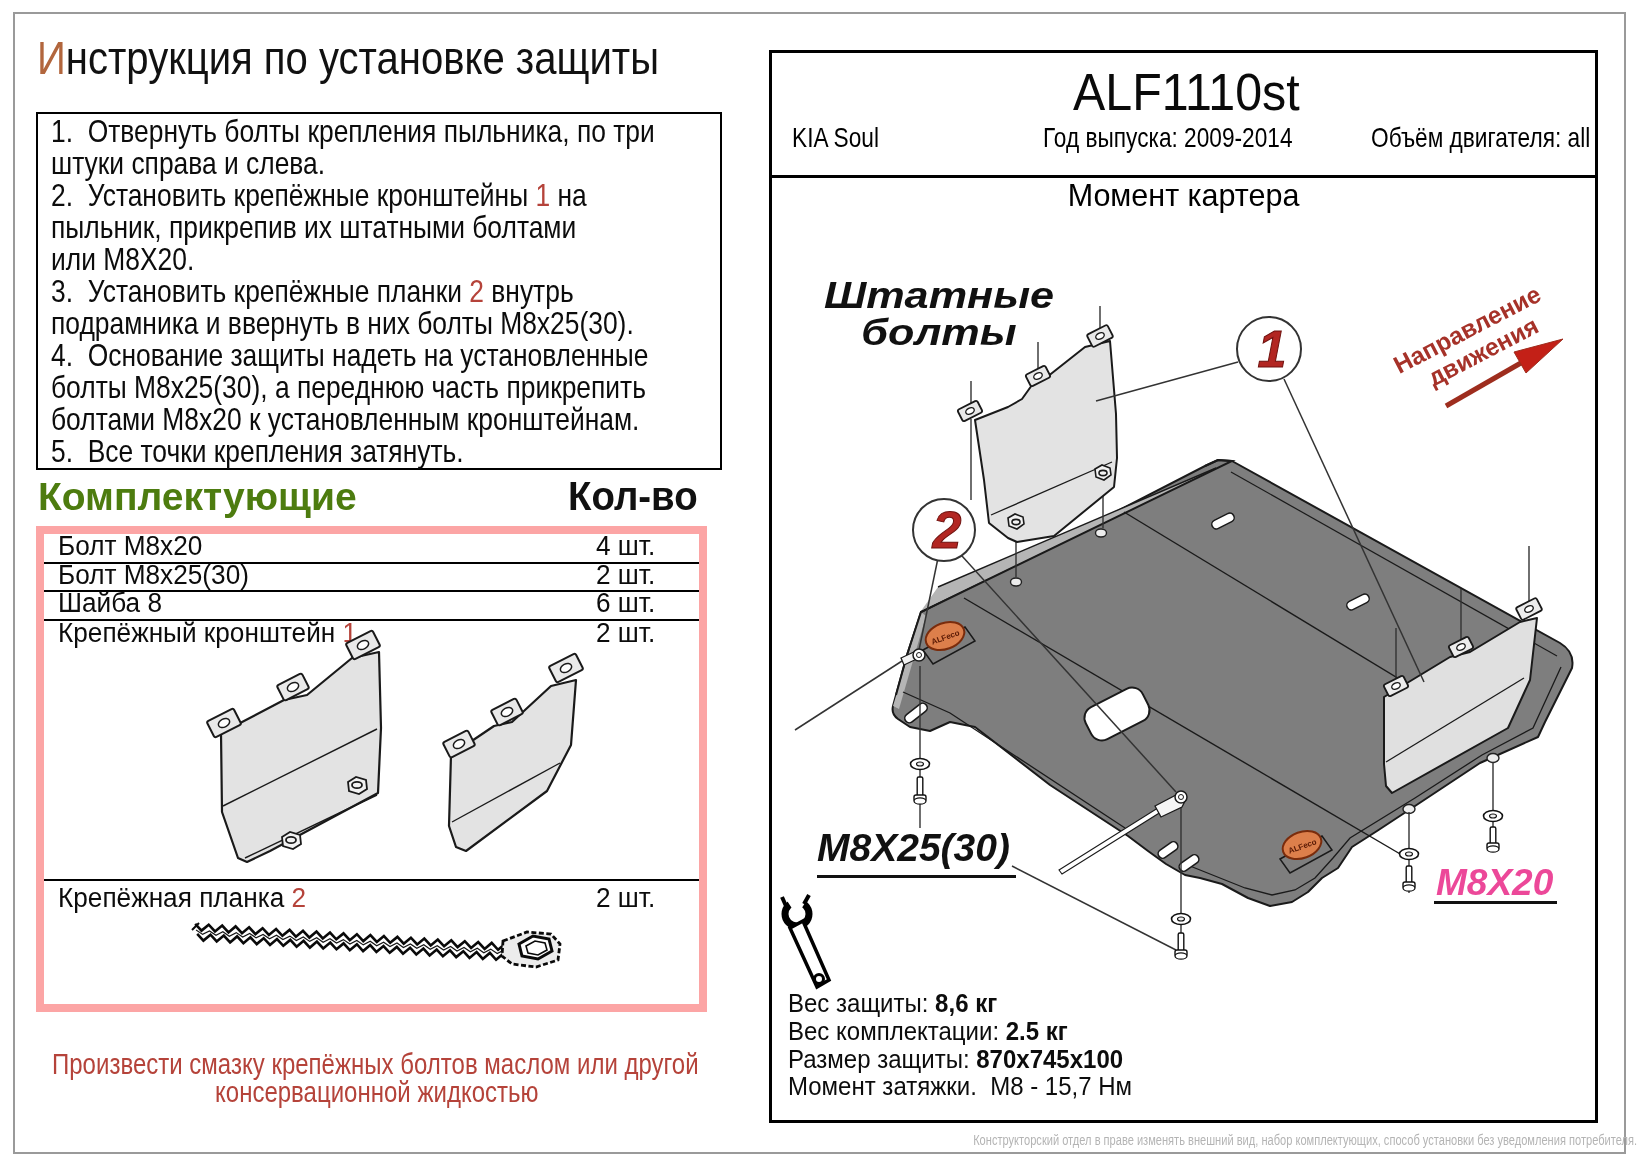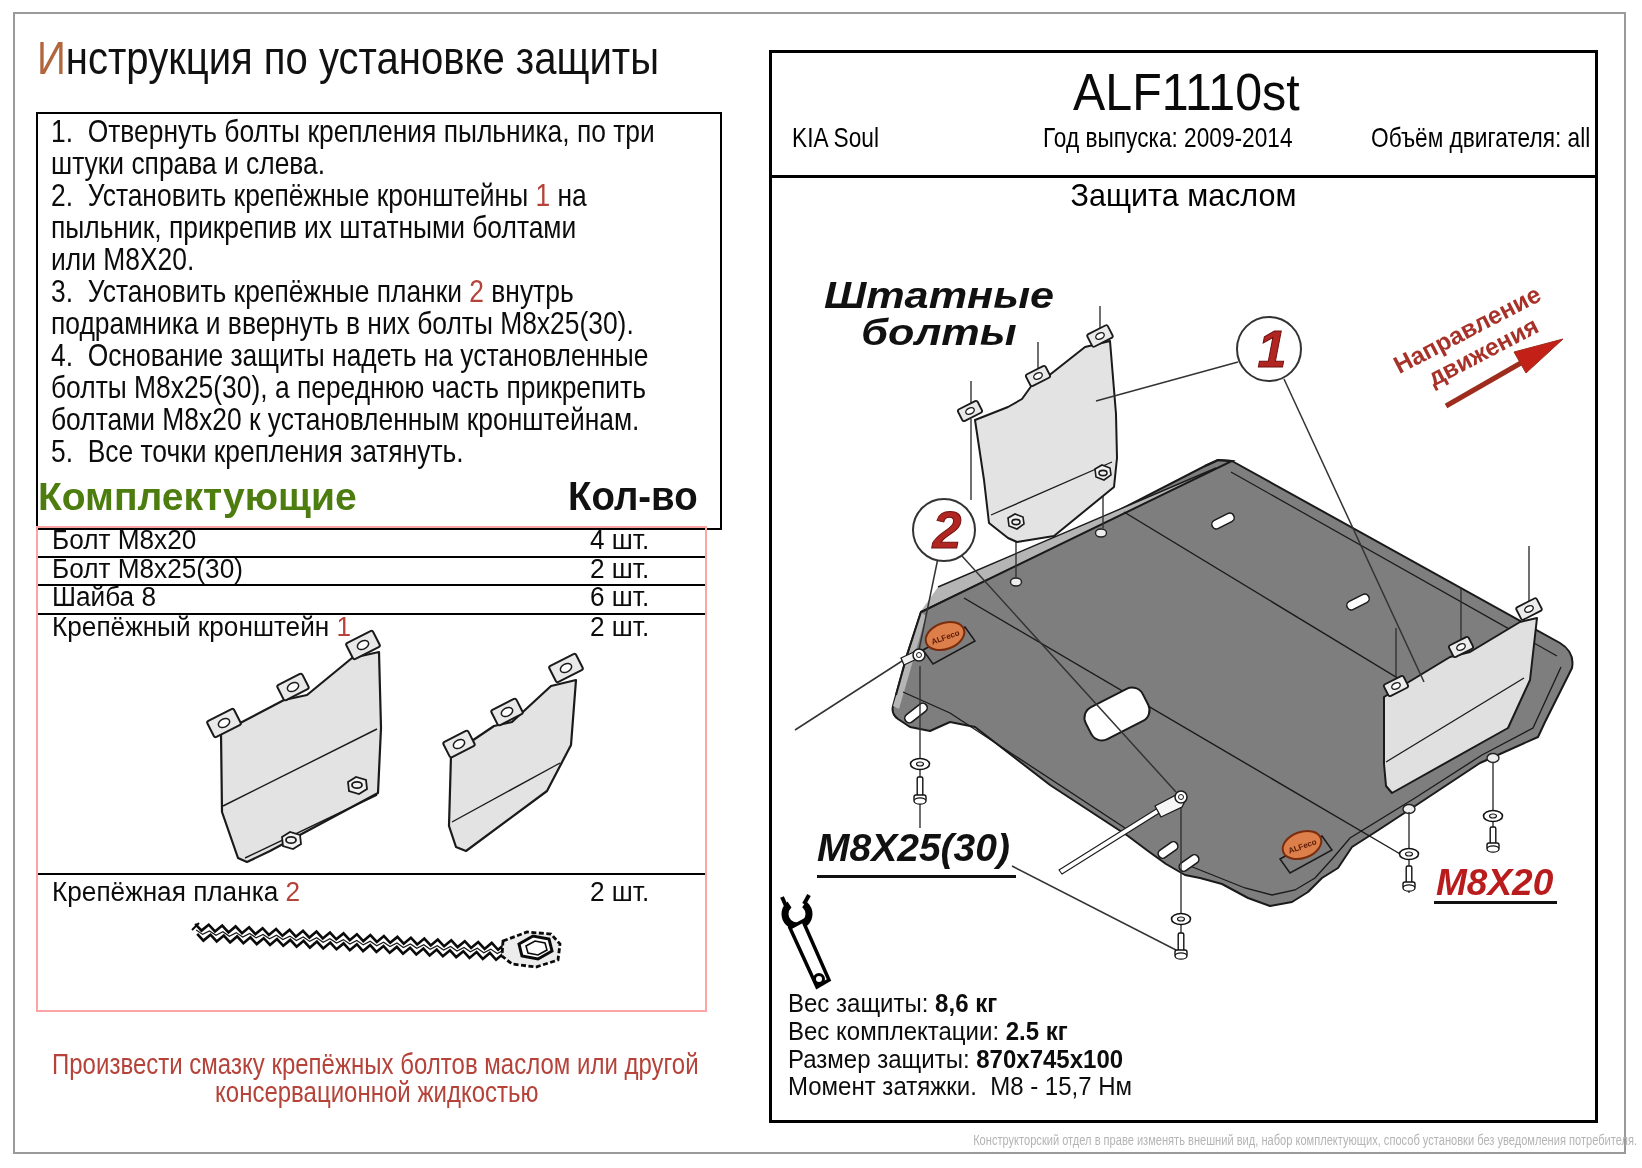--- a/index.html
+++ b/index.html
@@ -1,40 +1,40 @@
 <!DOCTYPE html>
 <html><head>
 <meta charset="utf-8">
 <style>
   * { margin:0; padding:0; box-sizing:border-box; }
   html,body { width:1642px; height:1168px; background:#ffffff; font-family:"Liberation Sans", sans-serif; color:#000; overflow:hidden; }
   .abs { position:absolute; }
   #outer { left:13px; top:12px; width:1613px; height:1142px; border:2px solid #9a9a9a; }
   #title { left:37px; top:35px; font-size:46px; line-height:1; color:#111; white-space:nowrap; transform:scaleX(0.871); transform-origin:left top; }
   #title .o { color:#b2663d; }
-  #instr { left:36px; top:112px; width:686px; height:418px; border:2px solid #000; }
+  #instr { left:36px; top:112px; width:686px; height:358px; border:2px solid #000; }
   #instr .in { position:absolute; left:13px; top:1px; font-size:32px; line-height:32.05px; color:#0c0c0c; white-space:nowrap; transform:scaleX(0.825); transform-origin:left top; }
   .rd { color:#b5433a; }
   #komp { left:38px; top:477px; font-size:39px; line-height:1; font-weight:bold; color:#4d7c0f; }
   #kolvo { left:568px; top:476px; font-size:40px; line-height:1; font-weight:bold; color:#111; transform:scaleX(0.96); transform-origin:left top;}
-  #tbl { left:36px; top:526px; width:671px; height:486px; border:2px solid #fca5a5; }
+  #tbl { left:36px; top:526px; width:671px; height:486px; border:8px solid #fca5a5; }
   .trow { position:absolute; left:14px; font-size:27px; line-height:29px; color:#0c0c0c; white-space:nowrap; transform:scaleX(0.97); transform-origin:left top; }
   .tq { position:absolute; font-size:27px; line-height:29px; color:#0c0c0c; transform:scaleX(0.97); transform-origin:left top; }
   .rl { position:absolute; left:0; width:100%; height:2px; background:#000; }
   .redln { font-size:29px; line-height:1; color:#b5433a; white-space:nowrap; transform:scaleX(0.828); transform-origin:left top; }
   #panel { left:769px; top:50px; width:829px; height:1073px; border:3px solid #000; }
   #alf { left:1073px; top:66px; font-size:52px; line-height:1; color:#0a0a0a; transform:scaleX(0.93); transform-origin:left top; white-space:nowrap;}
   #kia { left:792px; top:124px; font-size:28px; line-height:1; transform:scaleX(0.81); transform-origin:left top; white-space:nowrap;}
   #god { left:1043px; top:124px; font-size:28px; line-height:1; transform:scaleX(0.81); transform-origin:left top; white-space:nowrap;}
   #obj { left:1371px; top:124px; font-size:28px; line-height:1; transform:scaleX(0.81); transform-origin:left top; white-space:nowrap;}
   #zk  { left:772px; top:180px; width:823px; text-align:center; font-size:30.5px; line-height:1; }
   #shtat { left:789px; top:277px; width:300px; text-align:center; font-size:36px; font-weight:bold; font-style:italic; line-height:37px; color:#111; transform:scaleX(1.2); transform-origin:center top; }
   #specs { left:788px; top:990px; font-size:25px; line-height:27.8px; color:#0c0c0c; white-space:nowrap; transform:scaleX(0.96); transform-origin:left top; }
   #m8x25 { left:817px; top:828px; font-size:39px; line-height:1; font-weight:bold; font-style:italic; border-bottom:3px solid #111; padding:0 6px 8px 0; color:#111;}
-  #m8x20 { left:1434px; top:864px; font-size:37px; line-height:1; font-weight:bold; font-style:italic; border-bottom:3px solid #111; padding:0 4px 0px 2px; color:#b91c1c;}
+  #m8x20 { left:1434px; top:864px; font-size:37px; line-height:1; font-weight:bold; font-style:italic; border-bottom:3px solid #111; padding:0 4px 0px 2px; color:#ec4899;}
   #graytext { left:0px; top:1132px; width:1637px; text-align:right; font-size:15.5px; line-height:1; color:#b4b4b4; transform:scaleX(0.715); transform-origin:right top; }
   svg text { font-family:"Liberation Sans", sans-serif; }
 </style>
 </head>
 <body>
 <div id="outer" class="abs"></div>
 
 <div id="title" class="abs"><span class="o">И</span>нструкция по установке защиты</div>
 
 <div id="instr" class="abs">
@@ -62,21 +62,21 @@
 </div>
 
 <div class="abs redln" style="left:52px; top:1050px;">Произвести смазку крепёжных болтов маслом или другой</div>
 <div class="abs redln" style="left:215px; top:1078px;">консервационной жидкостью</div>
 
 <div id="panel" class="abs"></div>
 <div id="alf" class="abs">ALF1110st</div>
 <div id="kia" class="abs">KIA Soul</div>
 <div id="god" class="abs">Год выпуска: 2009-2014</div>
 <div id="obj" class="abs">Объём двигателя: all</div>
-<div id="zk" class="abs">Защита маслом</div>
+<div id="zk" class="abs">Момент картера</div>
 <div id="shtat" class="abs">Штатные<br>болты</div>
 
 <div id="m8x25" class="abs">M8X25(30)</div>
 <div id="m8x20" class="abs">M8X20</div>
 
 <div id="specs" class="abs">Вес защиты: <b>8,6 кг</b><br>Вес комплектации: <b>2.5 кг</b><br>Размер защиты: <b>870х745х100</b><br>Момент затяжки.&nbsp; М8 - 15,7 Нм</div>
 
 <div id="graytext" class="abs">Конструкторский отдел в праве изменять внешний вид, набор комплектующих, способ установки без уведомления потребителя.</div>
 
 <svg class="abs" style="left:0; top:0;" width="1642" height="1168" viewBox="0 0 1642 1168">

